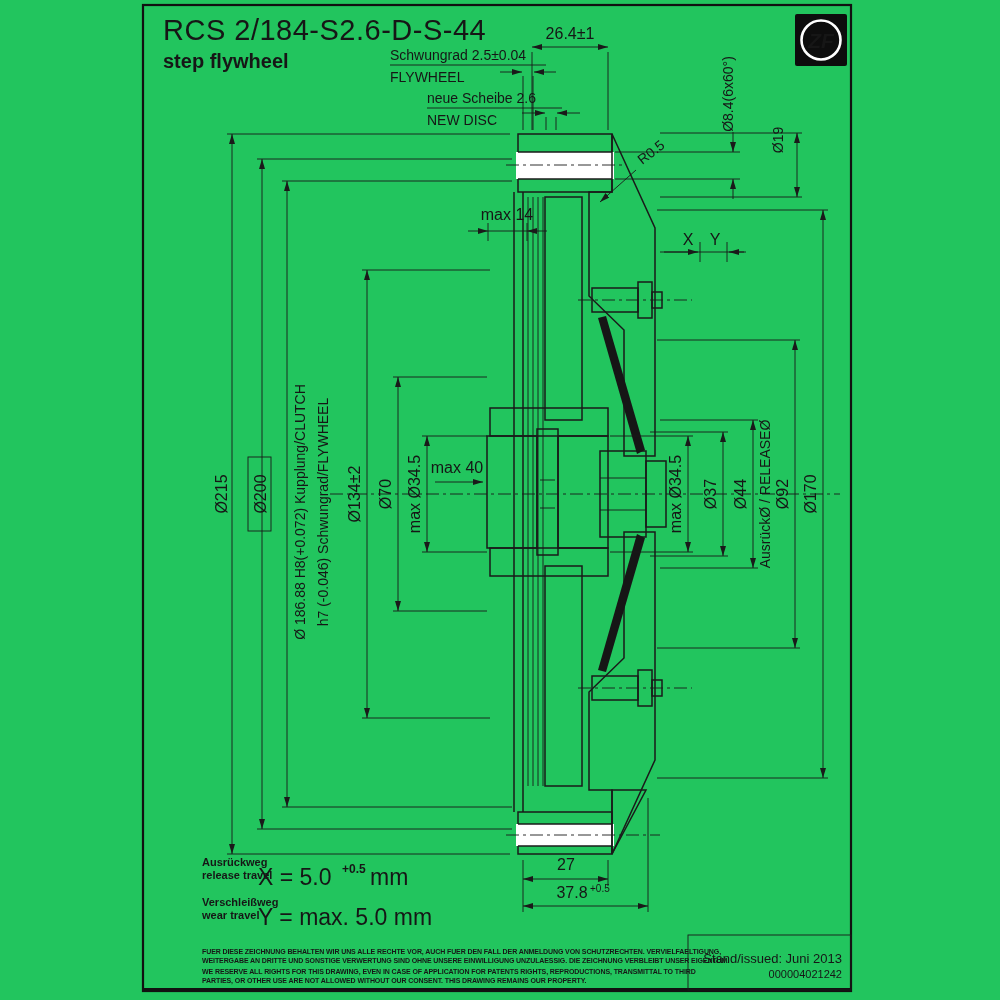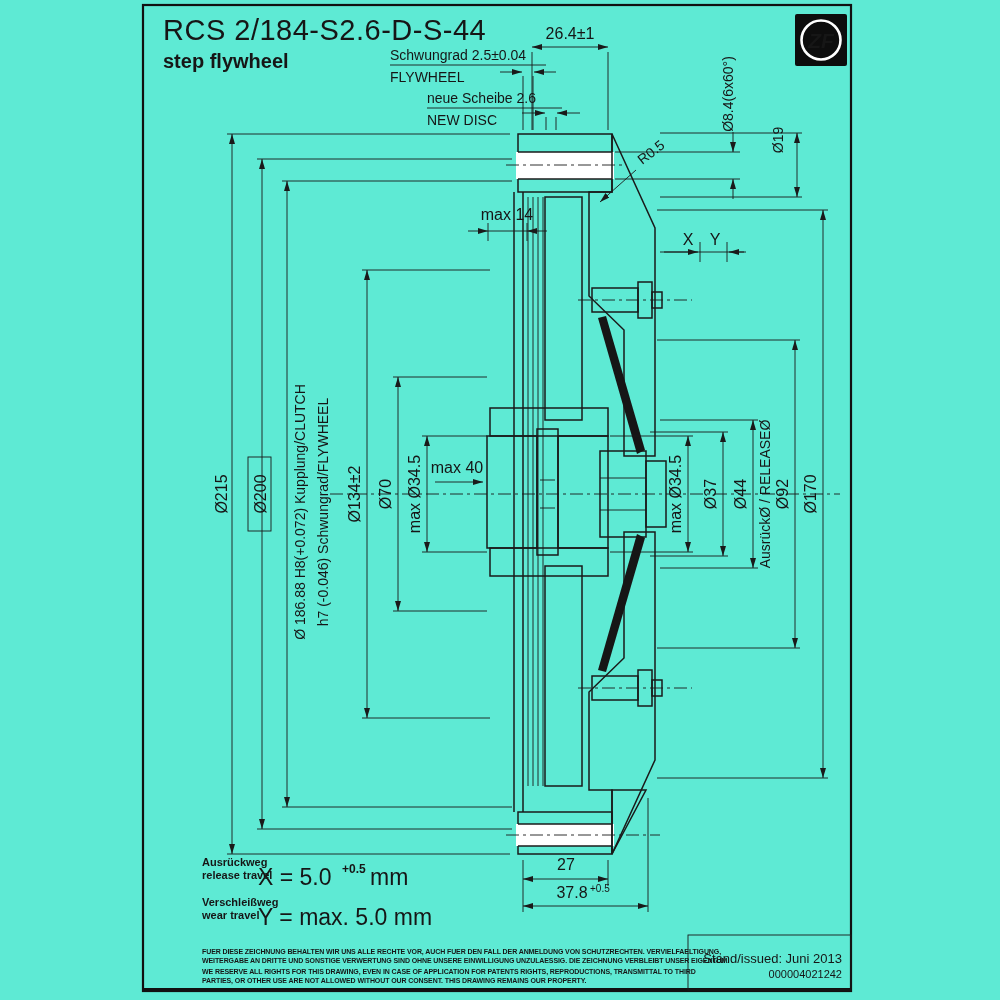--- a/index.html
+++ b/index.html
@@ -1,16 +1,16 @@
 <!DOCTYPE html>
 <html><head>
 <meta charset="utf-8">
 <style>
   html,body{margin:0;padding:0;background:#fff;}
-  .stage{position:relative;width:1000px;height:1000px;background:#5eead4;overflow:hidden;}
+  .stage{position:relative;width:1000px;height:1000px;background:#22c55e;overflow:hidden;}
   svg{position:absolute;left:0;top:0;}
   .t{font-family:"Liberation Sans",sans-serif;fill:#161616;}
   .title{font-size:29px;letter-spacing:.5px;}
   .subtitle{font-size:20px;font-weight:bold;}
   .dim{font-size:16px;}
   .dimS{font-size:14px;}
   .sup{font-size:10px;}
   .trav-lab{font-size:11px;font-weight:bold;}
   .trav-val{font-size:23px;}
   .trav-sup{font-size:12px;font-weight:bold;}

